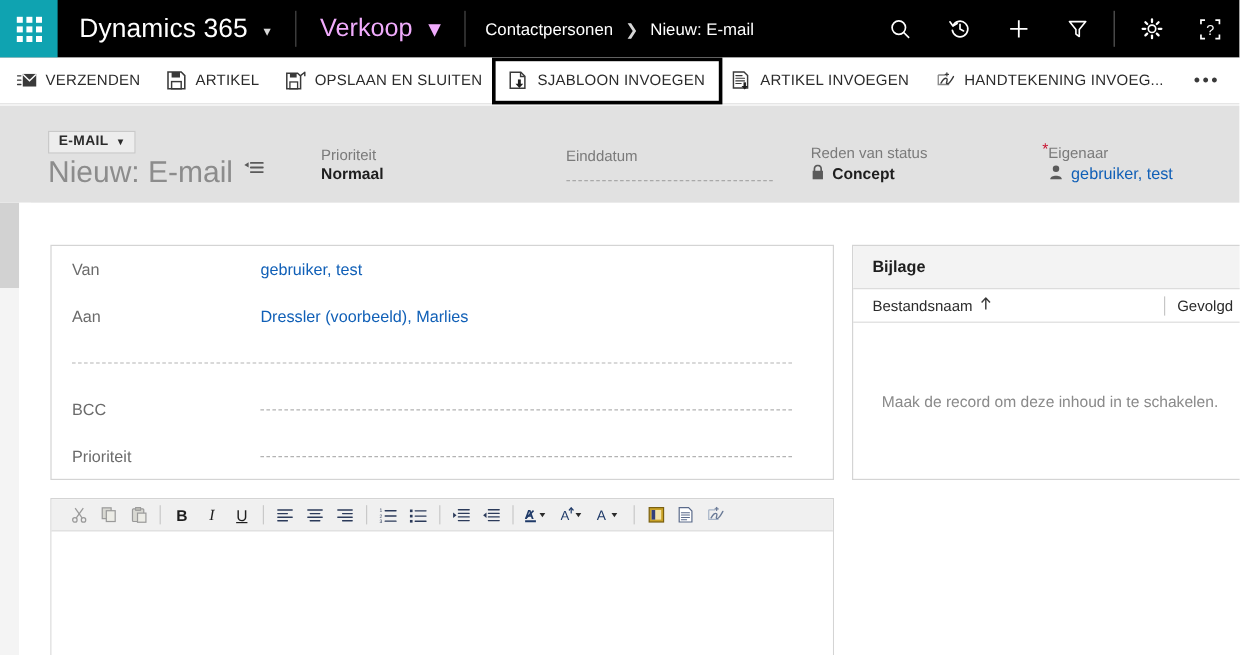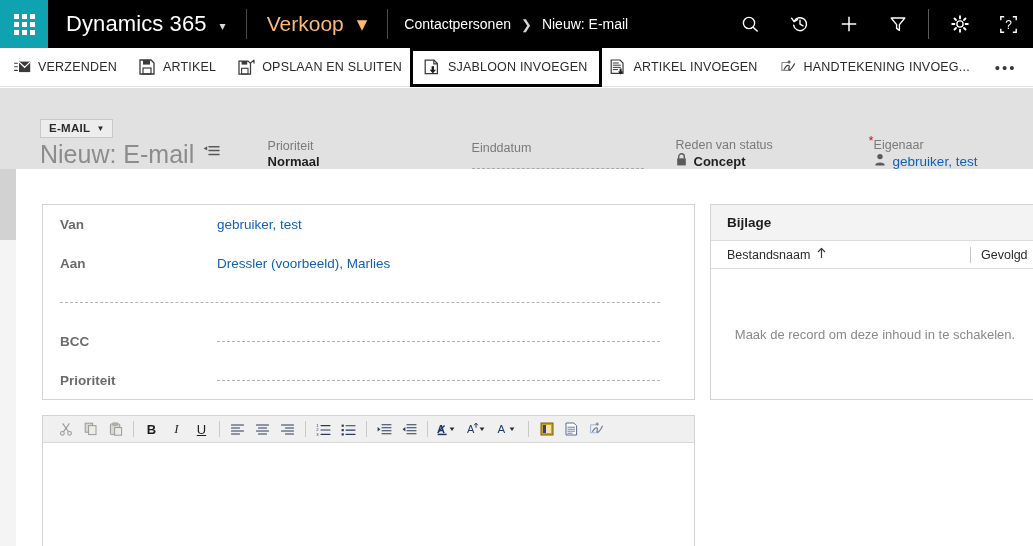--- a/index.html
+++ b/index.html
@@ -39,21 +39,21 @@
     padding: 0 20px 0 18px;
     color: #ffffff; font-size: 22px; font-weight: 400;
     letter-spacing: 0.1px;
     cursor: pointer;
   }
   .brand .chev { font-size: 12px; color: #d8d8d8; position: relative; top: 2px; }
   .navsep { width: 1px; background: #4a4a4a; margin: 9px 0; }
   .area {
     display: flex; align-items: center; gap: 13px;
     padding: 0 20px;
-    color: #fdba74; font-size: 21px; font-weight: 400;
+    color: #f0abfc; font-size: 21px; font-weight: 400;
     cursor: pointer;
   }
   .breadcrumb {
     display: flex; align-items: center; gap: 10px;
     padding: 16px 16px;
     color: #ffffff; font-size: 14px;
   }
   .breadcrumb .crumb { cursor: pointer; }
   .breadcrumb .sep { color: #d6d6d6; font-size: 13px; }
   .breadcrumb .current { color: #ffffff; }
@@ -93,21 +93,21 @@
     padding: 0 14px; height: 39px; display: flex; align-items: center;
     color: #3a3a3a; font-size: 15px; letter-spacing: 2px; cursor: pointer;
   }
   .cmdspacer { flex: 1; }
 
   
   .rechead {
     position: absolute; left: 0; top: 88px;
     width: 1033px; height: 81px;
     background: #e1e1e1;
-    display: flex; align-items: flex-end;
+    display: flex; align-items: center;
   }
   .rechead-left { width: 252px; padding: 10px 0 0 40px; position: relative; }
   .etag {
     display: inline-flex; align-items: center; gap: 6px;
     background: #ededed; border: 1px solid #c9c9c9;
     padding: 2px 7px 3px 8px;
     font-size: 11.5px; font-weight: bold; color: #2b2b2b;
     letter-spacing: 0.3px; cursor: pointer;
   }
   .etag .caret { font-size: 8px; position: relative; top: 0px; }
@@ -165,21 +165,21 @@
     background: #ffffff;
     border: 1px solid #d4d4d4;
   }
   #emailcard { left: 42px; top: 35px; width: 653px; height: 196px; }
   .frow {
     display: flex; align-items: center;
     height: 39px; padding: 0 16px 0 17px;
   }
   .frow .flabel {
     width: 157px; flex: none;
-    font-size: 13.5px; color: #6b6b6b; font-weight: 700;
+    font-size: 13.5px; color: #6b6b6b; font-weight: 400;
   }
   .frow .fvalue {
     flex: 1;
     font-size: 13.5px; color: #1160b7; cursor: pointer;
   }
   .frow .fdash {
     flex: 1; height: 0; border-top: 1px dashed #b3b3b3;
     margin-right: 18px; cursor: pointer;
   }
 

